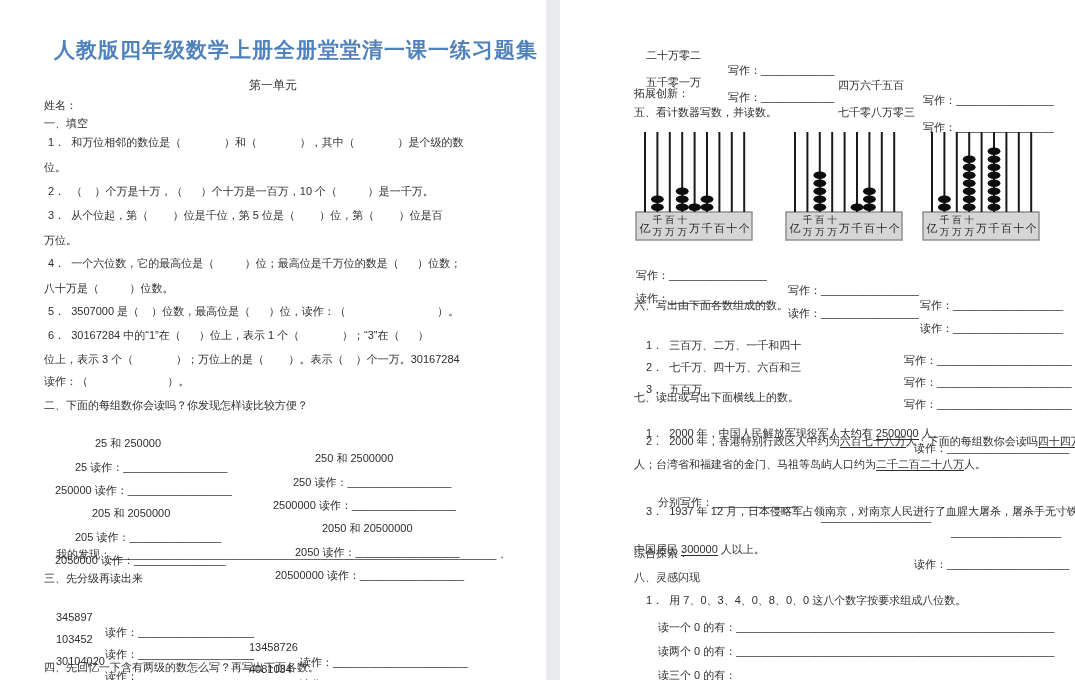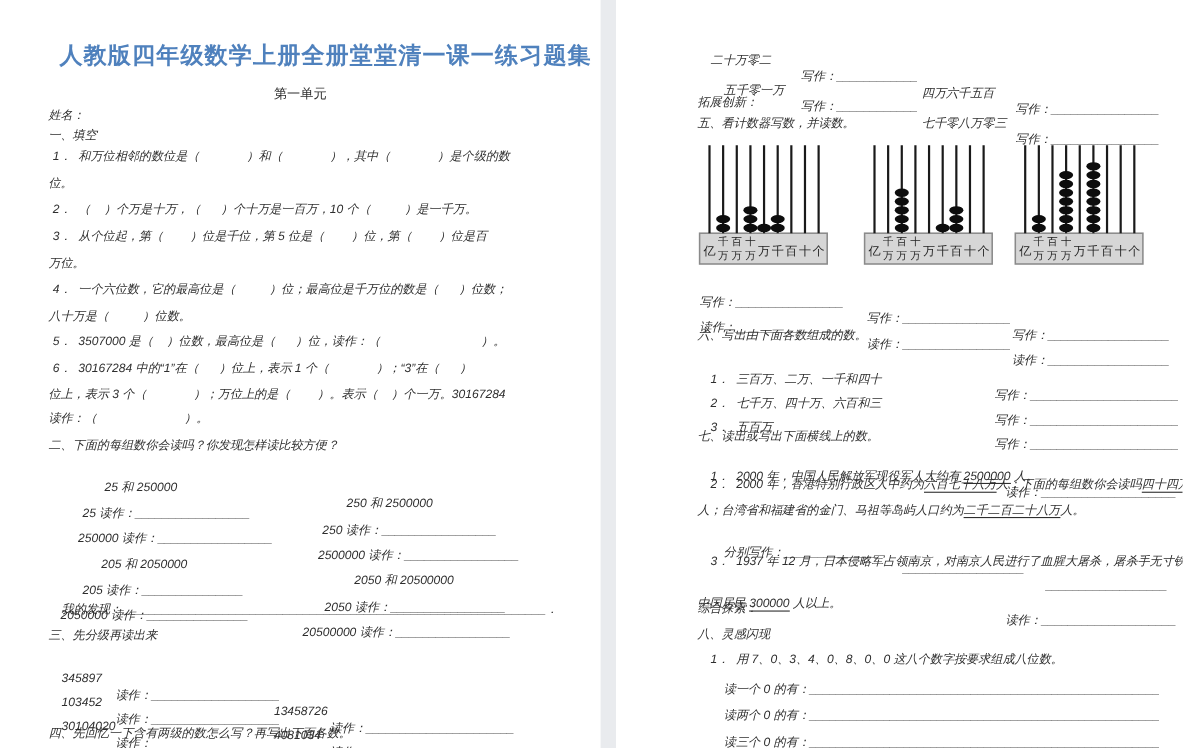--- a/index.html
+++ b/index.html
@@ -5,21 +5,21 @@
   html,body{margin:0;padding:0;}
   body{
     width:1075px;height:680px;position:relative;overflow:hidden;
     background:#ffffff;
     font-family:"Liberation Sans","DejaVu Sans",sans-serif;
   }
   .pg{position:absolute;top:0;height:680px;background:#ffffff;}
   #pgL{left:0;width:546px;}
   #pgR{left:560px;width:515px;}
   #divider{position:absolute;left:546px;top:0;width:14px;height:680px;background:#e9ebee;}
-  .al{position:absolute;white-space:pre;font-size:11px;line-height:15px;color:#2e2e2e;font-style:italic;}
+  .al{position:absolute;white-space:pre;font-size:11px;line-height:15px;color:#2e2e2e;}
   .al span{white-space:pre;}
   .doc-title{position:absolute;left:54px;top:36px;font-size:21px;font-weight:bold;color:#4f81bd;letter-spacing:1px;white-space:pre;}
   .subtitle{position:absolute;left:0;top:77px;width:546px;text-align:center;font-size:12px;color:#2e2e2e;}
   .u{border-bottom:1px solid #2e2e2e;}
   .counter{position:absolute;}
 </style>
 </head>
 <body>
 
 <div class="pg" id="pgL">
@@ -44,21 +44,21 @@
   <div class="al" style="left:44px;top:398px">二、下面的每组数你会读吗？你发现怎样读比较方便？</div>
 
   <div class="al" style="left:0;top:421px;width:546px">
     <span style="position:absolute;left:95px">25 和 250000</span>
     <span style="position:absolute;left:315px">250 和 2500000</span>
   </div>
   <div class="al" style="left:0;top:445px;width:546px">
     <span style="position:absolute;left:75px">25 读作：_________________</span>
     <span style="position:absolute;left:293px">250 读作：_________________</span>
   </div>
-  <div class="al" style="left:16px;top:468px;width:546px">
+  <div class="al" style="left:0;top:468px;width:546px">
     <span style="position:absolute;left:55px">250000 读作：_________________</span>
     <span style="position:absolute;left:273px">2500000 读作：_________________</span>
   </div>
   <div class="al" style="left:0;top:491px;width:546px">
     <span style="position:absolute;left:92px">205 和 2050000</span>
     <span style="position:absolute;left:322px">2050 和 20500000</span>
   </div>
   <div class="al" style="left:0;top:515px;width:650px">
     <span style="position:absolute;left:75px">205 读作：_______________</span>
     <span style="position:absolute;left:295px">2050 读作：_________________</span>
@@ -97,21 +97,21 @@
 
 <div class="pg" id="pgR">
 
   <div class="al" style="left:0;top:33px;width:515px">
     <span style="position:absolute;left:86px">二十万零二</span>
     <span style="position:absolute;left:168px">写作：____________</span>
     <span style="position:absolute;left:278px">四万六千五百</span>
     <span style="position:absolute;left:363px">写作：________________</span>
   </div>
   <div class="al" style="left:0;top:60px;width:515px">
-    <span style="position:absolute;left:98px">五千零一万</span>
+    <span style="position:absolute;left:86px">五千零一万</span>
     <span style="position:absolute;left:168px">写作：____________</span>
     <span style="position:absolute;left:278px">七千零八万零三</span>
     <span style="position:absolute;left:363px">写作：________________</span>
   </div>
 
   <div class="al" style="left:74px;top:86px">拓展创新：</div>
   <div class="al" style="left:74px;top:105px">五、看计数器写数，并读数。</div>
 
   <div class="counter" style="left:74px;top:128px"><svg width="120" height="114">
         <rect x="2" y="84" width="116" height="28" fill="#d6d6d6" stroke="#8a8a8a" stroke-width="1.4"></rect>

